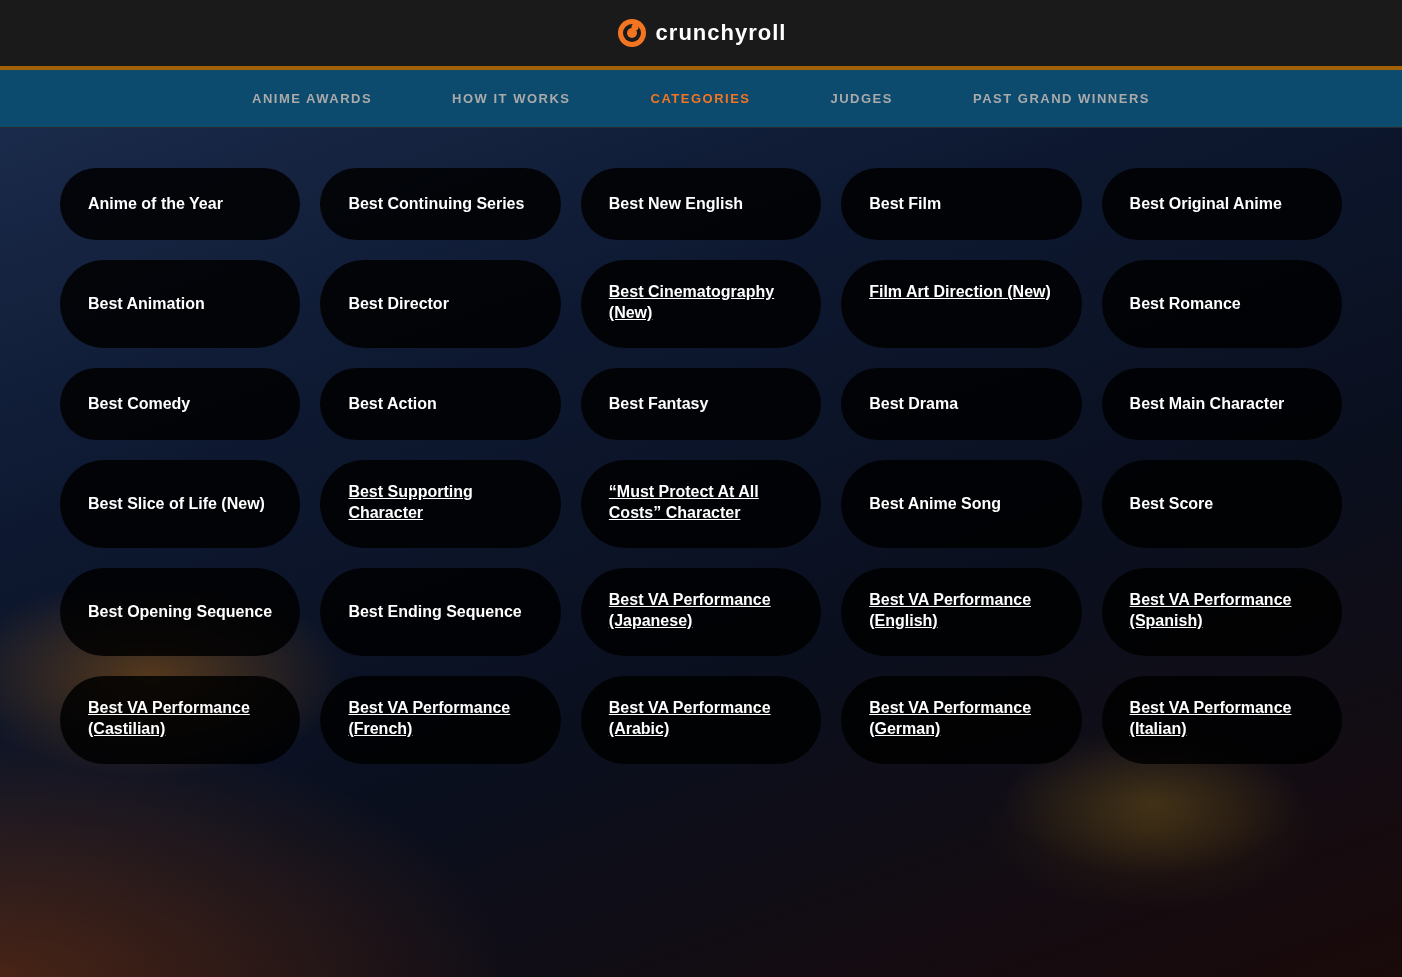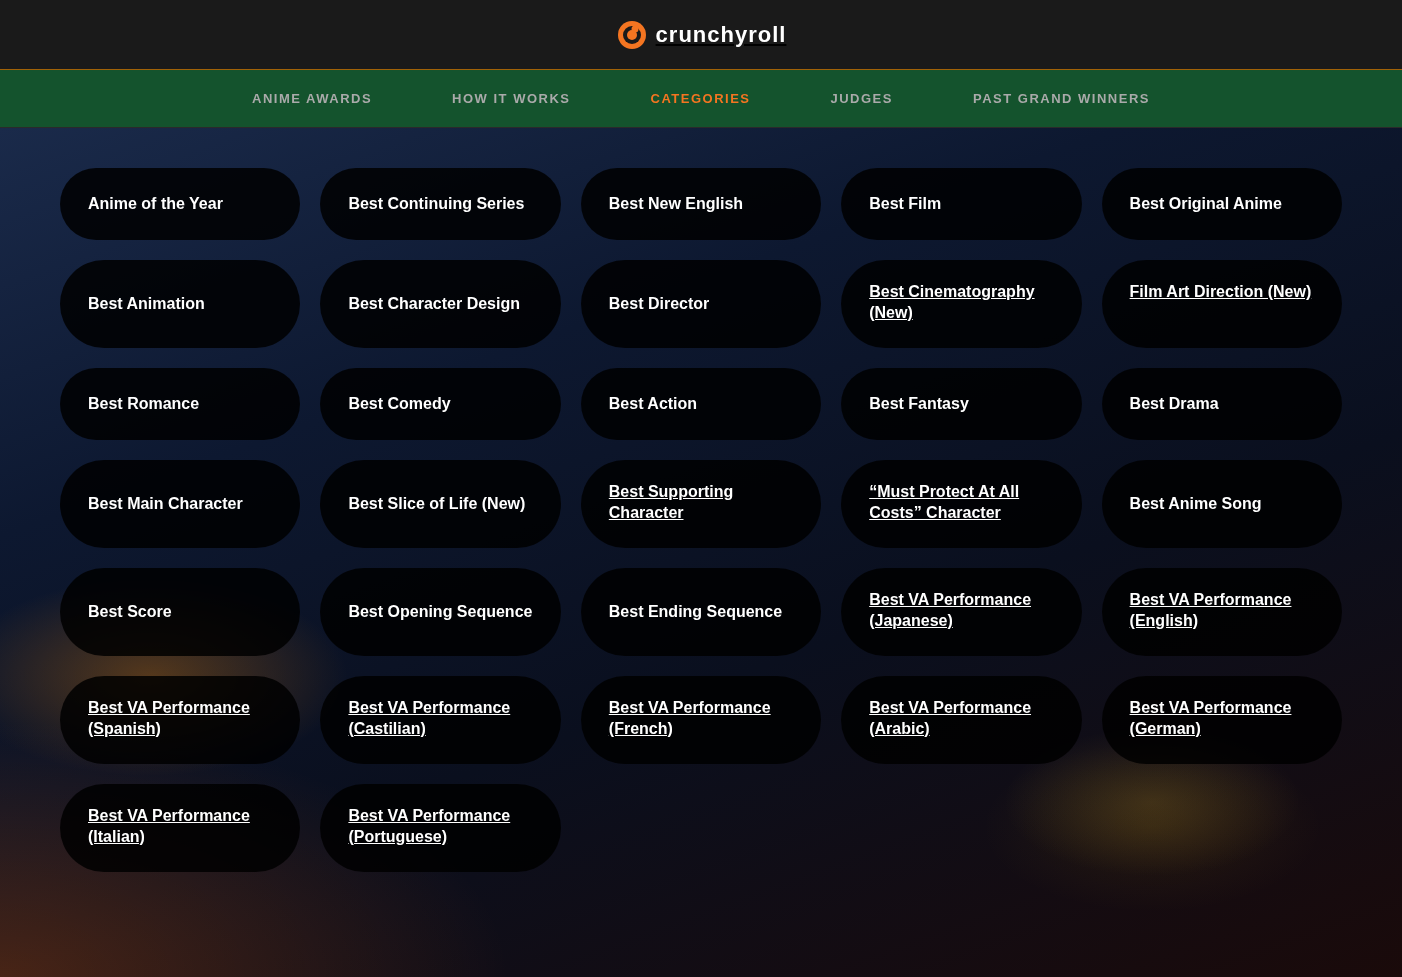--- a/index.html
+++ b/index.html
@@ -16,22 +16,21 @@
       overflow-x: hidden;
     }
 
     
     .header {
       background: #1a1a1a;
       height: 70px;
       display: flex;
       align-items: center;
       justify-content: center;
-      border-bottom: 1px solid #a16207;
-      text-decoration: underline;
+      border-bottom: 4px solid #a16207;
     }
 
     .logo-container {
       display: flex;
       align-items: center;
       gap: 8px;
     }
 
     .logo-icon {
       width: 32px;
@@ -40,21 +39,21 @@
 
     .logo-text {
       color: #ffffff;
       font-size: 22px;
       font-weight: bold;
       letter-spacing: 1px;
     }
 
     
     .nav {
-      background: #14532d;
+      background: #0c4a6e;
       height: 58px;
       display: flex;
       align-items: center;
       justify-content: center;
       gap: 80px;
       border-bottom: 1px solid #2a2a2a;
     }
 
     .nav-item {
       color: #aaaaaa;
@@ -183,21 +182,20 @@
   <div class="glow-bottom-left"></div>
   <div class="glow-bottom-right"></div>
 
   <div class="categories-grid">
   <button class="category-btn">Anime of the Year</button>
       <button class="category-btn">Best Continuing Series</button>
       <button class="category-btn">Best New English</button>
       <button class="category-btn">Best Film</button>
       <button class="category-btn">Best Original Anime</button>
       <button class="category-btn">Best Animation</button>
-      <button class="category-btn">Best Character Design</button>
       <button class="category-btn">Best Director</button>
       <button class="category-btn tall">Best Cinematography (New)</button>
       <button class="category-btn tall">Film Art Direction (New)</button>
       <button class="category-btn">Best Romance</button>
       <button class="category-btn">Best Comedy</button>
       <button class="category-btn">Best Action</button>
       <button class="category-btn">Best Fantasy</button>
       <button class="category-btn">Best Drama</button>
       <button class="category-btn">Best Main Character</button>
       <button class="category-btn">Best Slice of Life (New)</button>
@@ -208,15 +206,14 @@
       <button class="category-btn">Best Opening Sequence</button>
       <button class="category-btn">Best Ending Sequence</button>
       <button class="category-btn tall">Best VA Performance (Japanese)</button>
       <button class="category-btn tall">Best VA Performance (English)</button>
       <button class="category-btn tall">Best VA Performance (Spanish)</button>
       <button class="category-btn tall">Best VA Performance (Castilian)</button>
       <button class="category-btn tall">Best VA Performance (French)</button>
       <button class="category-btn tall">Best VA Performance (Arabic)</button>
       <button class="category-btn tall">Best VA Performance (German)</button>
       <button class="category-btn tall">Best VA Performance (Italian)</button>
-      <button class="category-btn tall">Best VA Performance (Portuguese)</button>
     </div>
 </main>
 
 </body></html>

